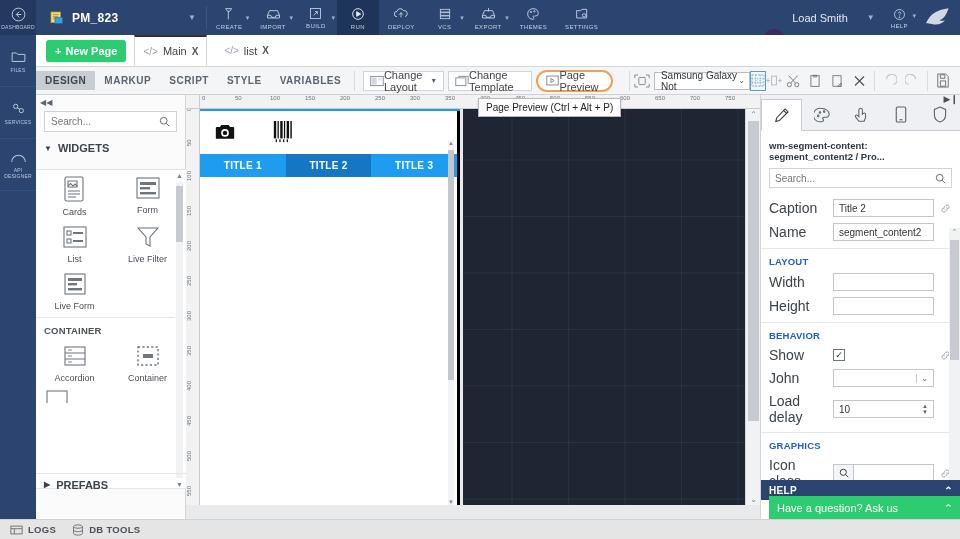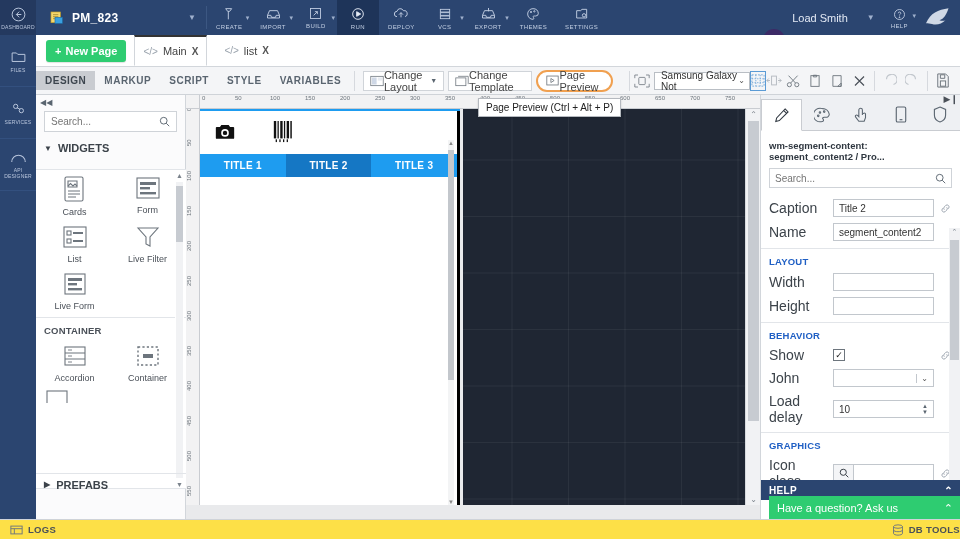--- a/index.html
+++ b/index.html
@@ -244,23 +244,22 @@
   }
   .ask-bar{
     position:absolute; left:8px; bottom:-1px; width:192px; height:22px; background:#2ecc71;
     color:#fff; display:flex; align-items:center; justify-content:space-between;
     padding:12px 8px; font-size:11px;
   }
 
   
   .bottombar{
     position:absolute; left:0; top:519px; width:960px; height:20px;
-    background:#fde047; border-top:1px solid #cfd3d8; display:flex; align-items:center; gap:16px;
+    background:#e5e5e5; border-top:1px solid #cfd3d8; display:flex; align-items:center; gap:16px;
     padding-left:10px;
-    justify-content:space-between;
   }
   .bb-item{ display:flex; align-items:center; gap:5px; font-size:9.5px; font-weight:bold; color:#4a5058; letter-spacing:.3px;}
   .bottom-left-dark{ position:absolute; left:0; top:519px; width:36px; height:20px; background:#2b4570; }
   svg{ display:block; }
 </style>
 </head>
 <body>
 
 <div class="app">
 

